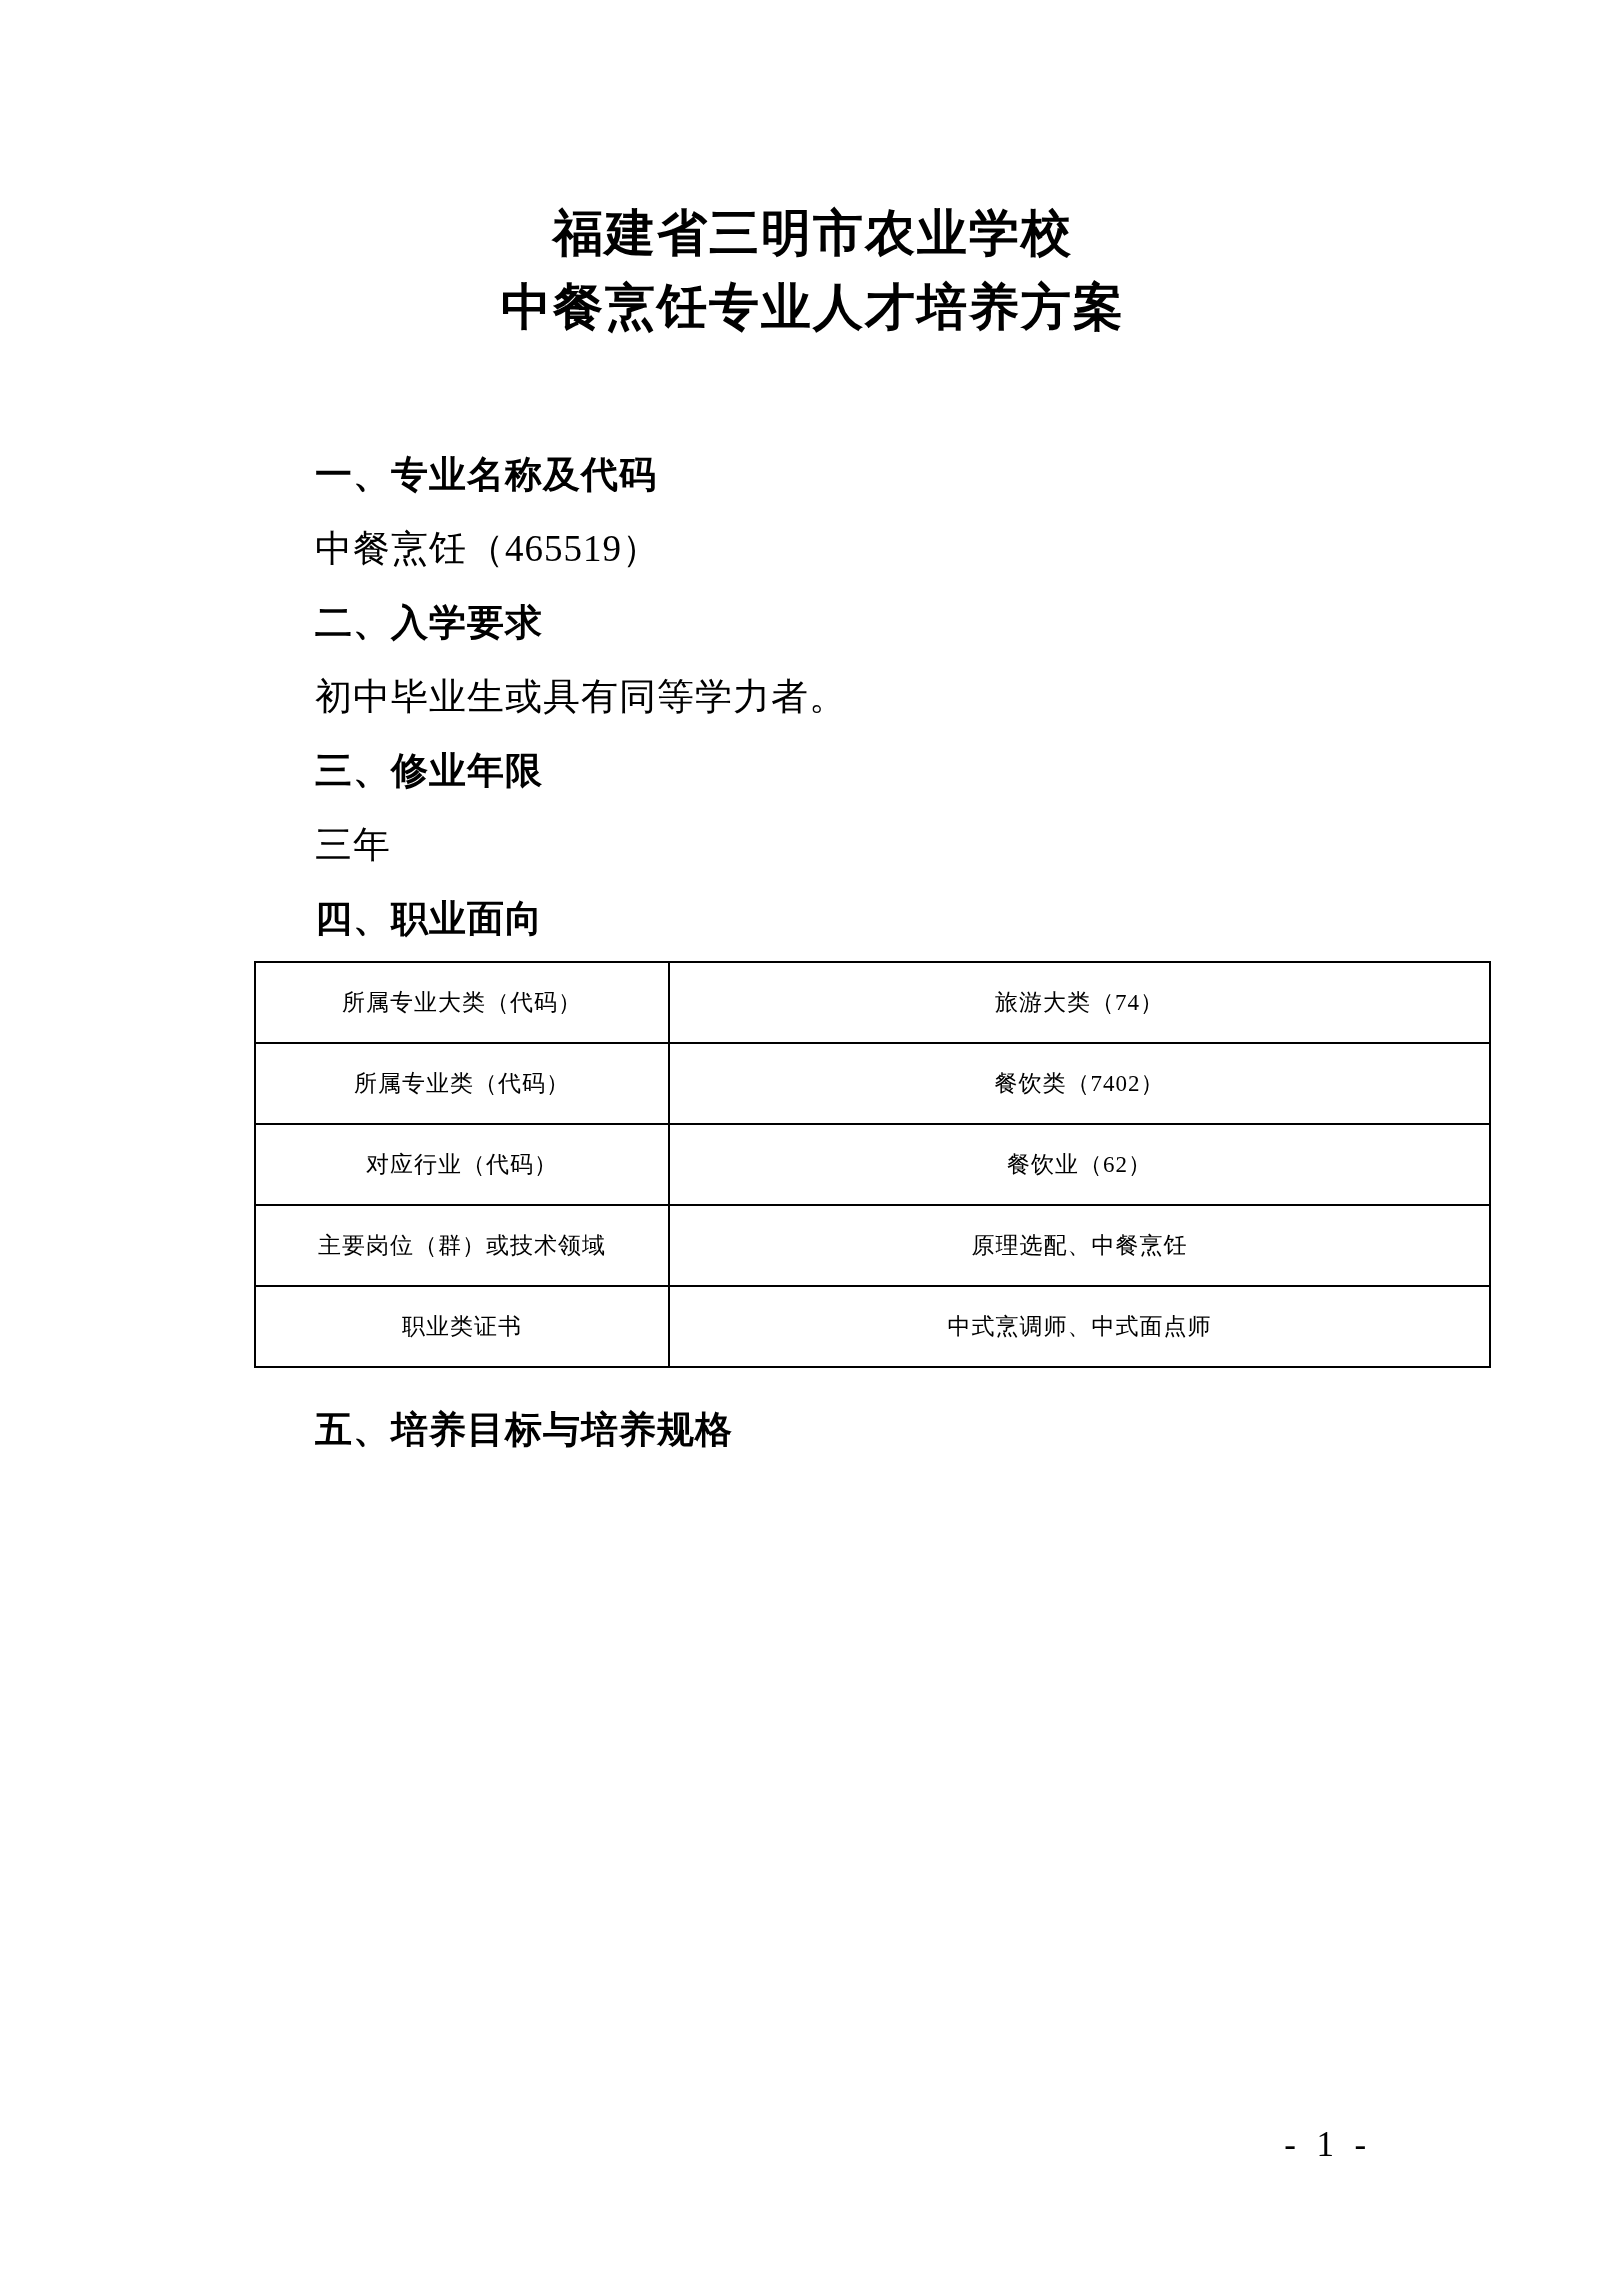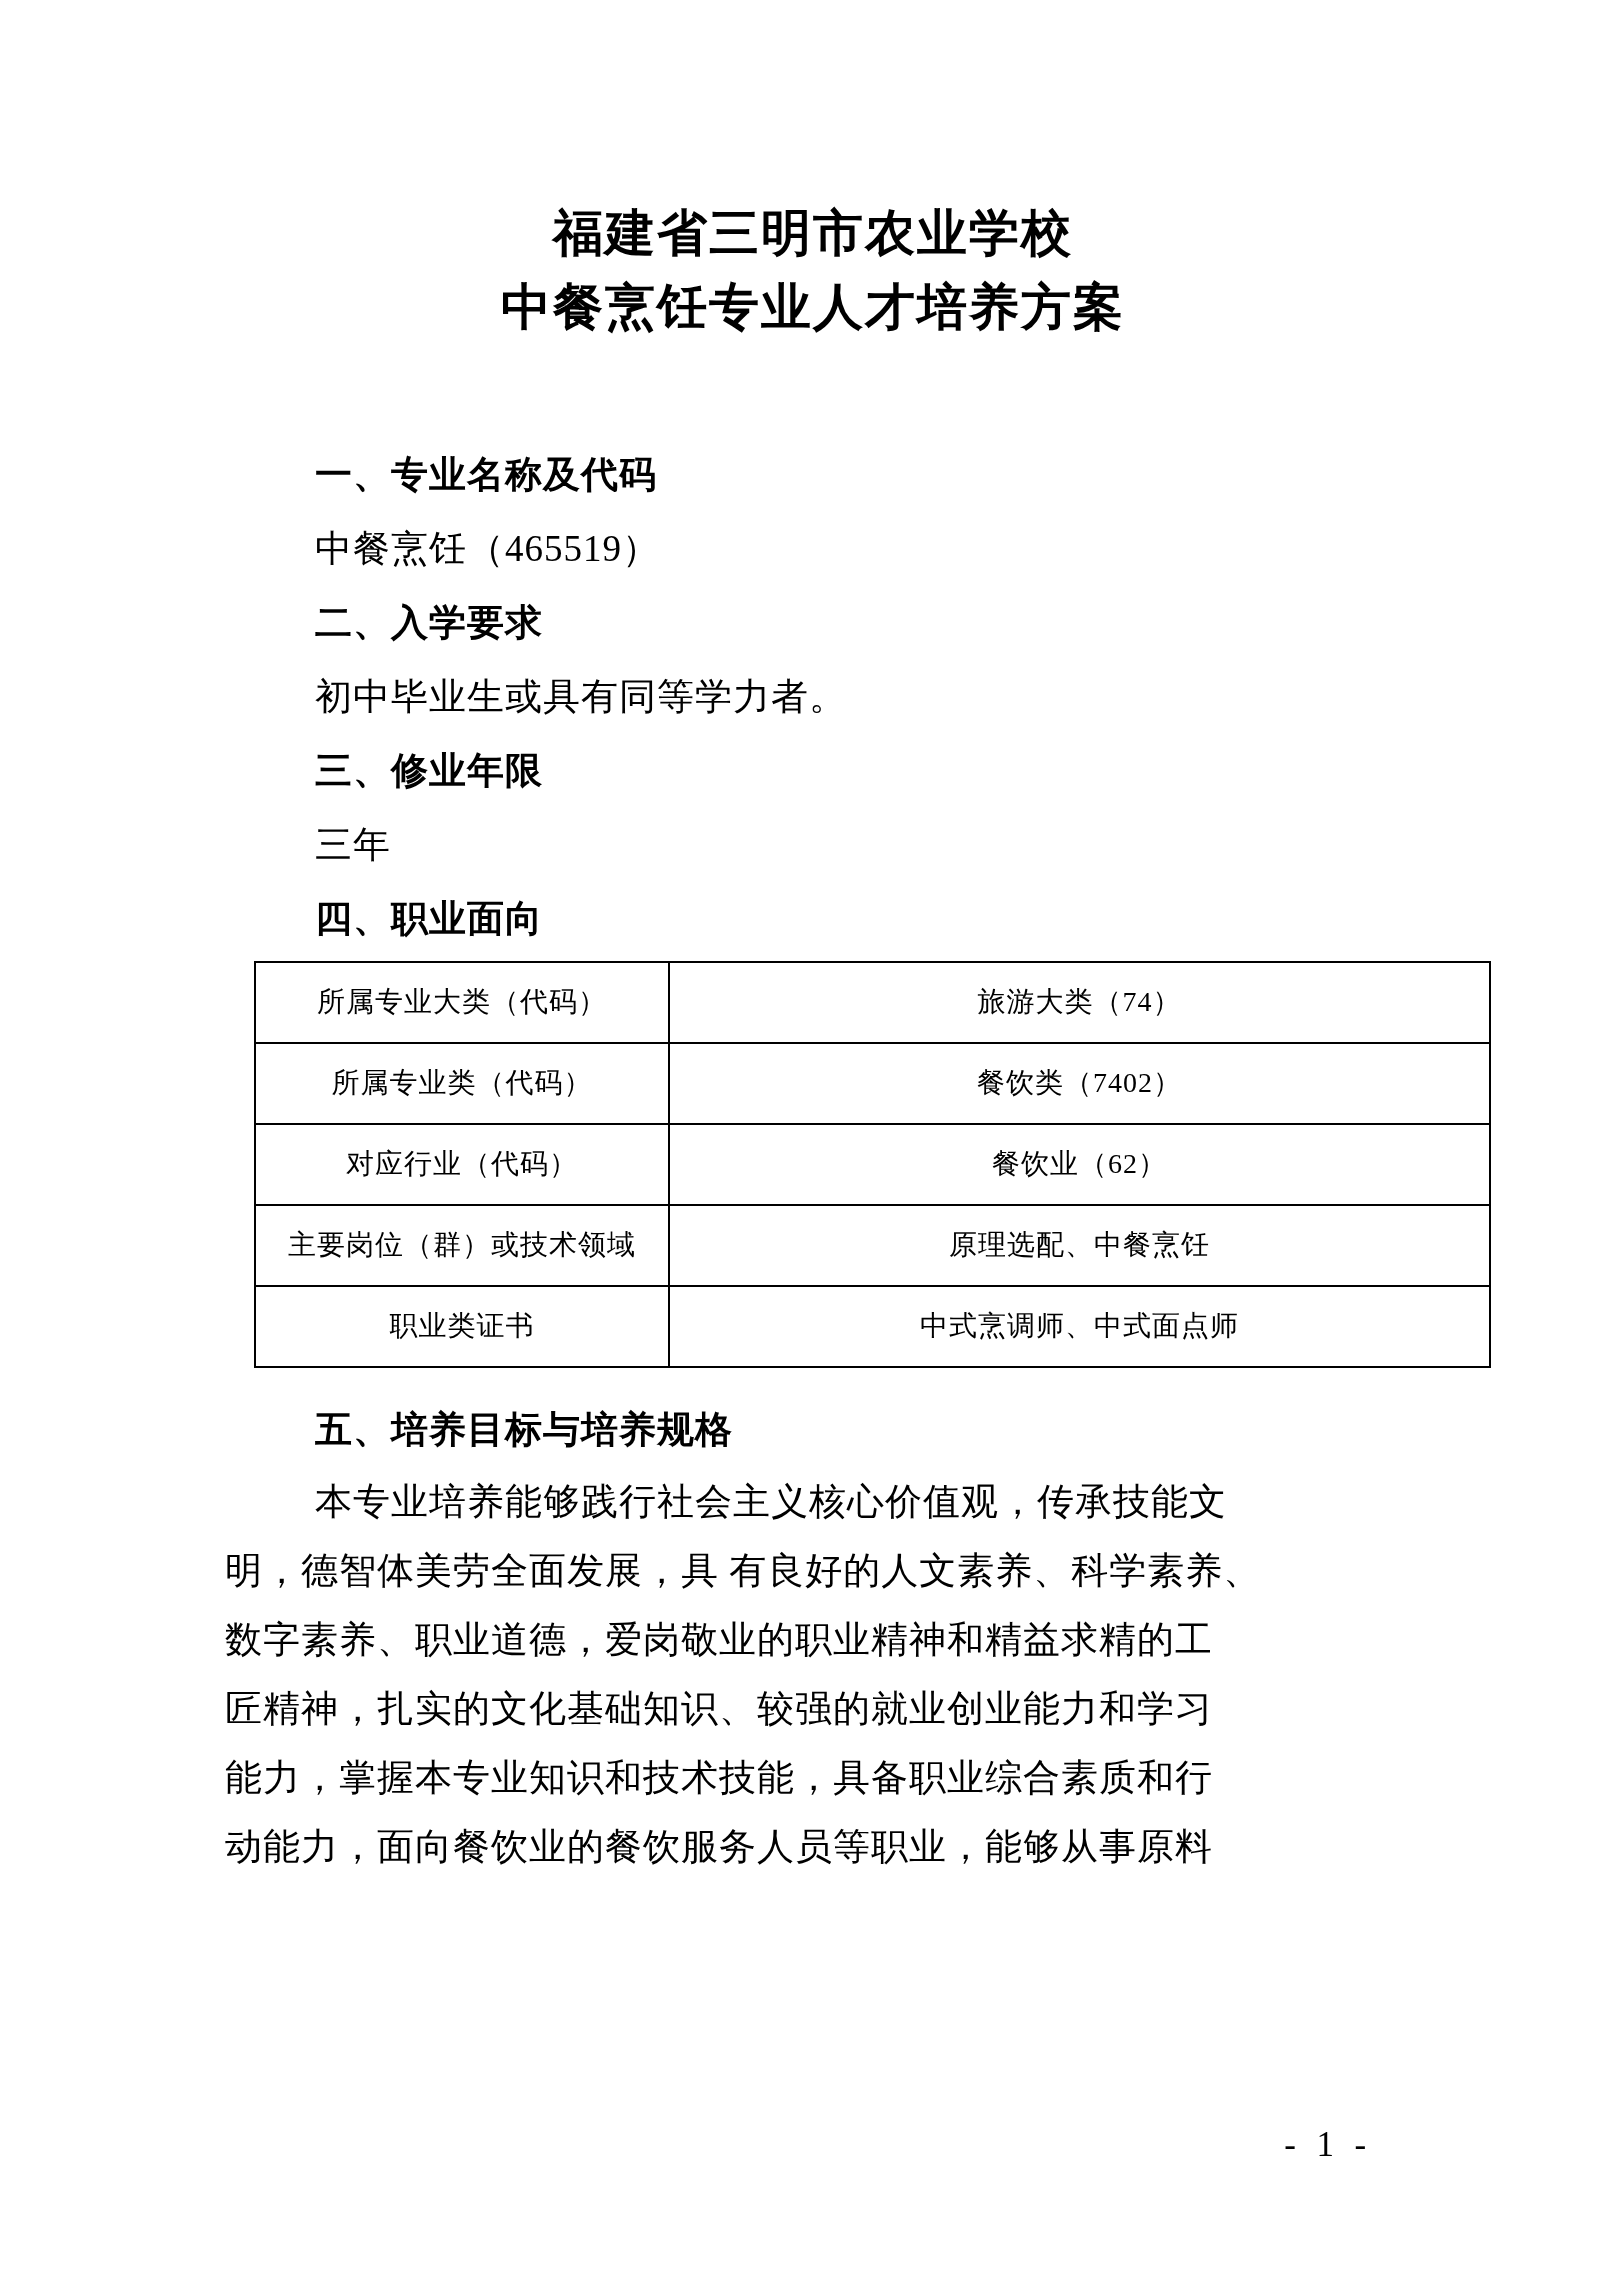--- a/index.html
+++ b/index.html
@@ -50,21 +50,21 @@
     width: 1237px;
     table-layout: fixed;
   }
   table.career td {
     border: 2px solid #000000;
     border-top-width: 2.9px;
     border-bottom-width: 2.9px;
     height: 79px;
     text-align: center;
     vertical-align: middle;
-    font-size: 28px;
+    font-size: 23px;
     letter-spacing: 1px;
     padding: 0 3.9px;
     white-space: nowrap;
   }
   table.career td.col-label { width: 404px; }
   .sec5 {
     margin-top: 25.5px;
   }
   .paragraph .line {
     line-height: 69px;
@@ -120,26 +120,18 @@
             <td class="col-label">职业类证书</td>
             <td>中式烹调师、中式面点师</td>
           </tr>
         </tbody>
       </table>
 
       <div class="sec5">
         <div class="line indent heading">五、培养目标与培养规格</div>
       </div>
 
-      <div class="paragraph">
-        <div class="line indent">本专业培养能够践行社会主义核心价值观，传承技能文</div>
-        <div class="line">明，德智体美劳全面发展，具 有良好的人文素养、科学素养、</div>
-        <div class="line">数字素养、职业道德，爱岗敬业的职业精神和精益求精的工</div>
-        <div class="line">匠精神，扎实的文化基础知识、较强的就业创业能力和学习</div>
-        <div class="line">能力，掌握本专业知识和技术技能，具备职业综合素质和行</div>
-        <div class="line">动能力，面向餐饮业的餐饮服务人员等职业，能够从事原料</div>
-      </div>
     </div>
   </div>
 
   <div class="page-number">- 1 -</div>
 </div>
 
 
 </body></html>

